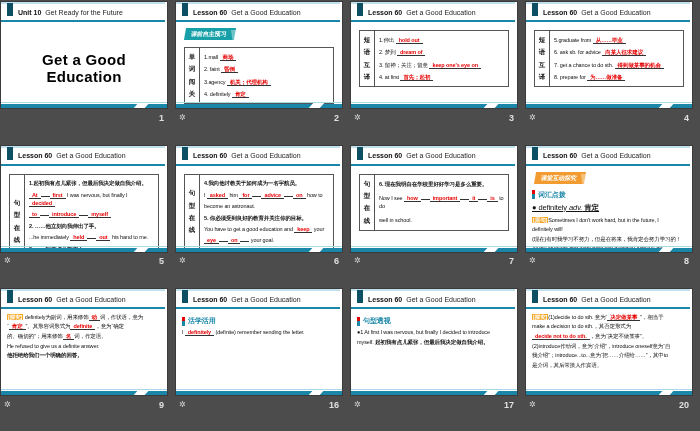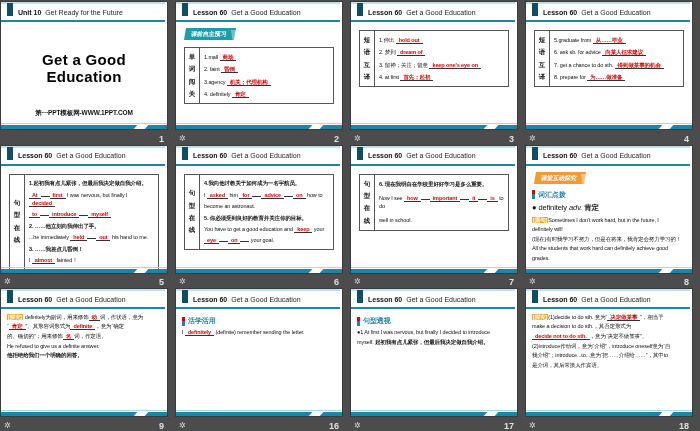--- a/index.html
+++ b/index.html
@@ -9,37 +9,37 @@
     font-family:"Liberation Sans","DejaVu Sans",sans-serif;
     -webkit-font-smoothing:antialiased;
   }
   .grid{
     display:grid;
     grid-template-columns:repeat(4,175px);
     grid-template-rows:repeat(3,143.67px);
   }
   .cell{box-sizing:border-box;padding:2px 8px 0 1px;position:relative;}
   .slide{
-    position:relative;width:166px;height:127px;background:#ffffff;
+    position:relative;width:166px;height:106px;background:#ffffff;
     box-shadow:0 0 0 1px #3b3b3b;overflow:hidden;cursor:pointer;
   }
   
   .hdr{
     position:relative;height:16px;display:flex;align-items:center;gap:4px;
     padding-left:17px;margin-right:2px;
     border-top:2px solid #bfe0ec;
     border-bottom:2px solid #1b87a8;
   }
   .hdr .tab{position:absolute;left:6px;top:-1px;width:6px;height:13px;background:#0d5063;}
   .hdr .unit{font-weight:bold;font-size:7px;color:#101010;white-space:nowrap;}
   .hdr .htitle{font-size:7px;color:#222;white-space:nowrap;}
   
   .sbody{padding:3px 6px 0 6px;font-size:5.5px;color:#111;letter-spacing:-0.1px;}
   .p{margin:1.6px 0;line-height:1.45;}
-  .p.lg{font-size:7.5px;margin:3px 0;}
+  .p.lg{font-size:7.5px;margin:3px 0;text-decoration:underline;}
   .sk{color:#111;}
   .sb{color:#111;font-weight:bold;}
   .si{font-style:italic;}
   .sr{color:#e60000;font-weight:bold;border-bottom:1px solid #333;padding:0 3px;white-space:nowrap;}
   .su{display:inline-block;min-width:9px;border-bottom:1px solid #333;height:5px;}
   .shl{background:#f5a623;color:#fff;font-weight:bold;padding:0 1px;}
   
   .ribbon{
     display:inline-block;color:#fff;font-weight:bold;font-size:6px;
     padding:1.5px 9px 1.5px 6px;margin:3px 0 2px 3px;position:relative;
@@ -387,16 +387,16 @@
           <div class="p"><span class="sr">decide not to do sth.</span><span class="sk">，意为“决定不做某事”。</span></div>
           <div class="p"><span class="sk">(2)introduce作动词，意为“介绍”，introduce oneself意为“自</span></div>
           <div class="p"><span class="sk">我介绍”；introduce...to...意为“把……介绍给……”，其中to</span></div>
           <div class="p"><span class="sk">是介词，其后常接人作宾语。</span></div>
         </div>
       <div class="bbar">
       </div>
     </div>
     <div class="foot">
       <span class="star">✲</span>
-      <span class="num">18</span>
+      <span class="num">20</span>
     </div>
   </div>
 </div>
 
 </body></html>

